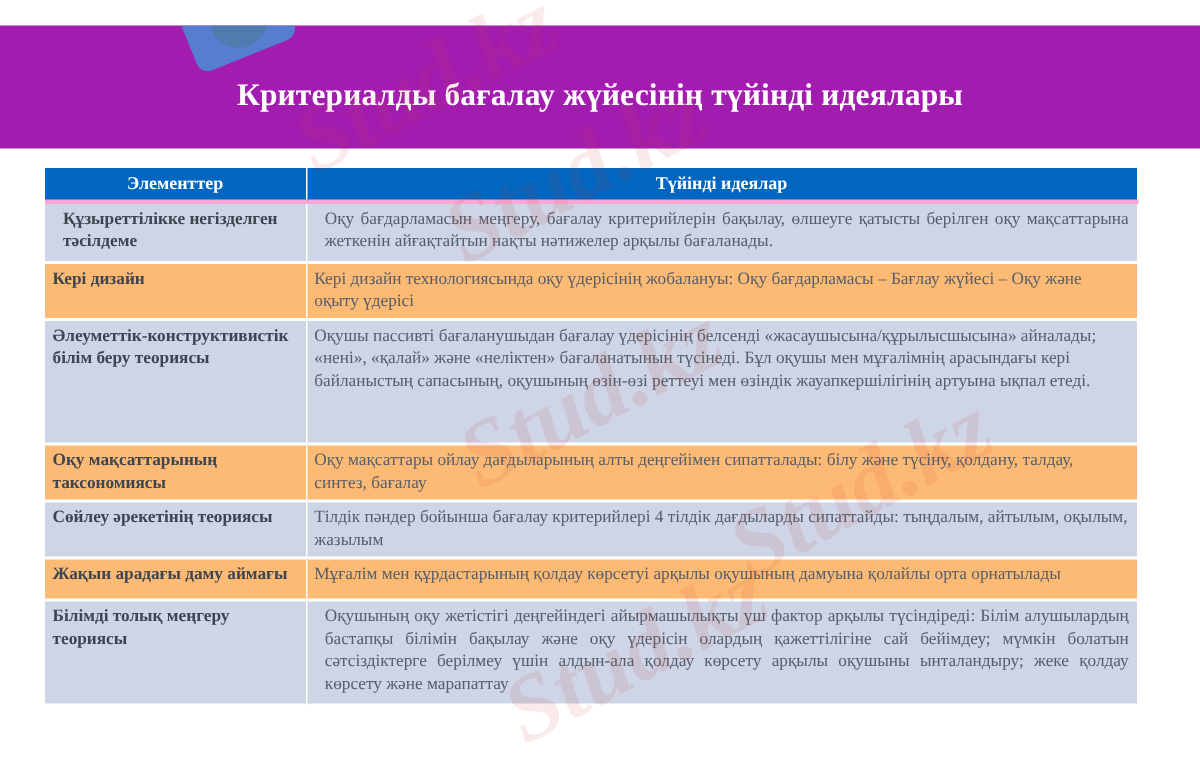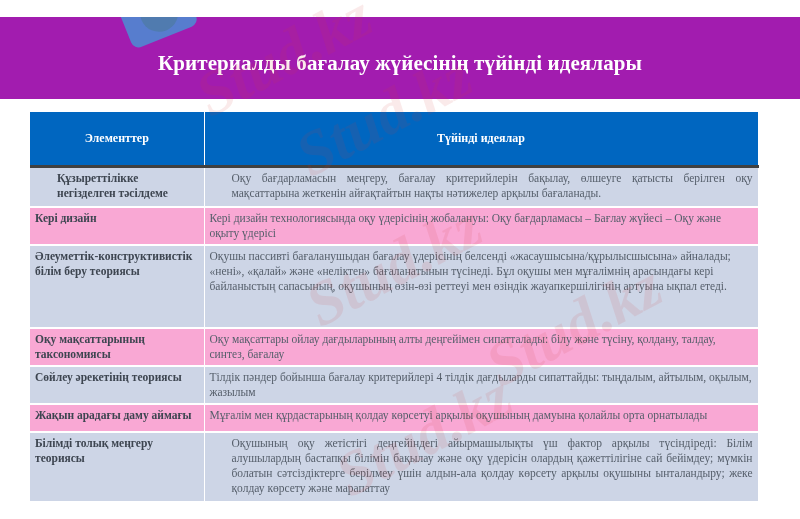--- a/index.html
+++ b/index.html
@@ -27,33 +27,33 @@
     position:absolute; color:#d23a3a; opacity:0.10; font-size:62px; font-weight:bold;
     font-style:italic; transform:rotate(-28deg); pointer-events:none; white-space:nowrap;
     z-index:5;
   }
   .table-wrap { position:absolute; left:30px; top:112px; width:728px; }
   table { border-collapse:collapse; width:728px; table-layout:fixed; }
   col.c1 { width:174px; }
   col.c2 { width:554px; }
   th {
     background:#0066c0; color:#ffffff; font-size:12px; font-weight:bold;
-    height:21px; padding:16px; text-align:center; border-right:1px solid #ffffff;
-    border-bottom:3px solid #404040;
+    height:21px; padding:0; text-align:center; border-right:1px solid #ffffff;
+    border-bottom:3px solid #f9a8d4;
   }
   td {
     font-size:11.5px; line-height:15px; vertical-align:top;
     padding:3px 5px 3px 5px; color:#555e6a;
     border-bottom:2px solid #ffffff; border-right:1px solid #ffffff;
   }
   td.el { font-weight:bold; color:#3d4550; }
   tr.dark td { background:#cdd5e6; }
-  tr.light td { background:#f9a8d4; }
+  tr.light td { background:#fdba74; }
   td.just { text-align:justify;margin-top:10px; }
-  td.indent { padding-left:27px; }
+  td.indent { padding-left:12px; }
 </style>
 </head>
 <body>
 
 <div class="title-bar">
   <div class="wm-badge"></div>
   <div class="title">Критериалды бағалау жүйесінің түйінді идеялары</div>
 </div>
 
 <div class="watermark" style="left:190px;top:20px;">Stud.kz</div>

